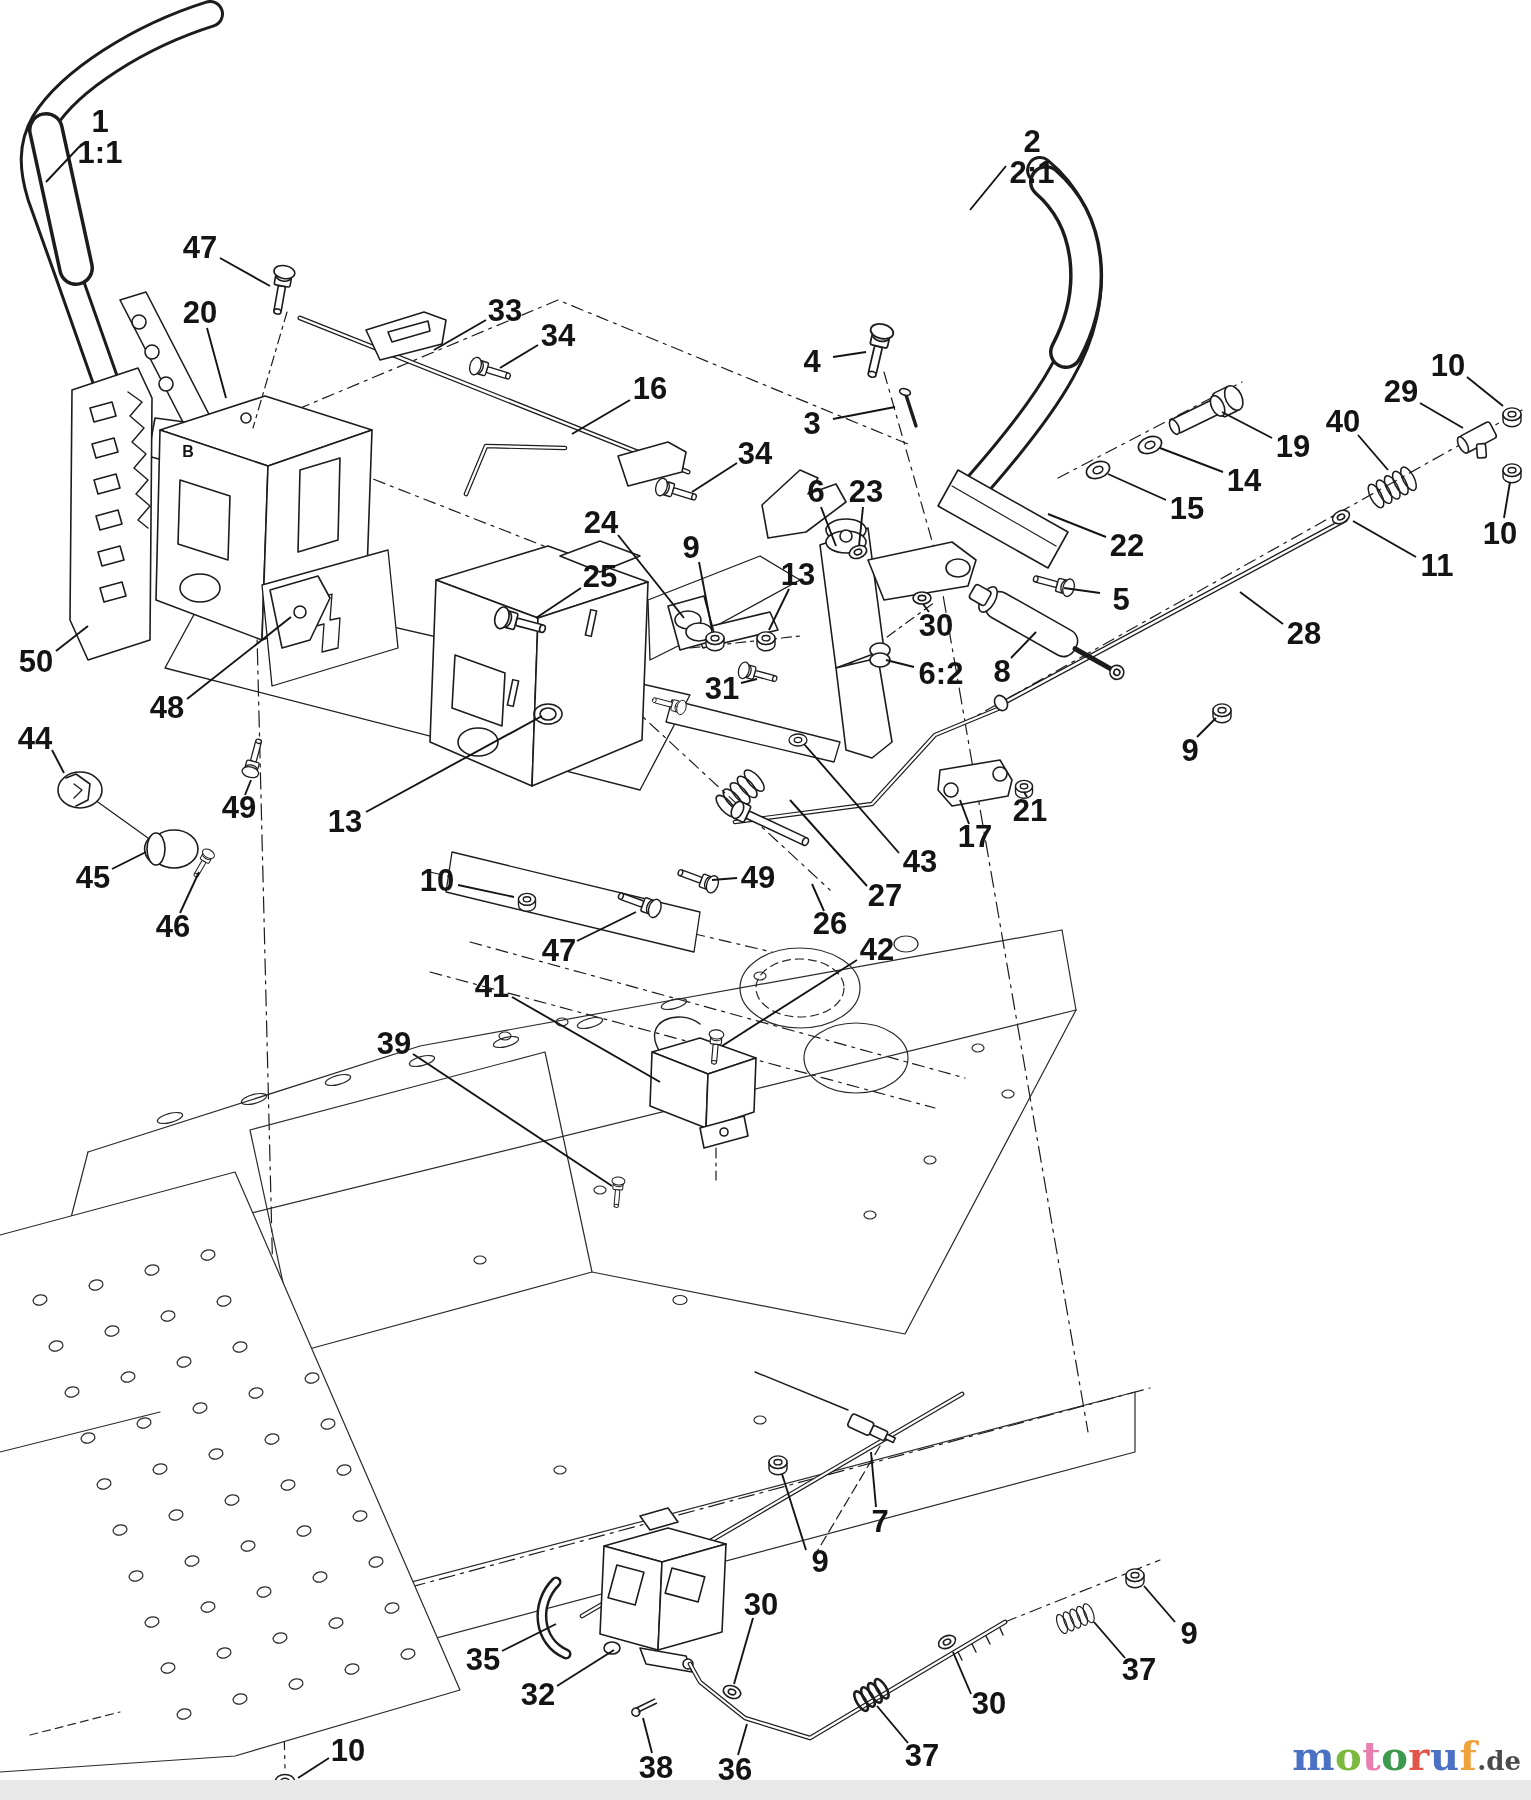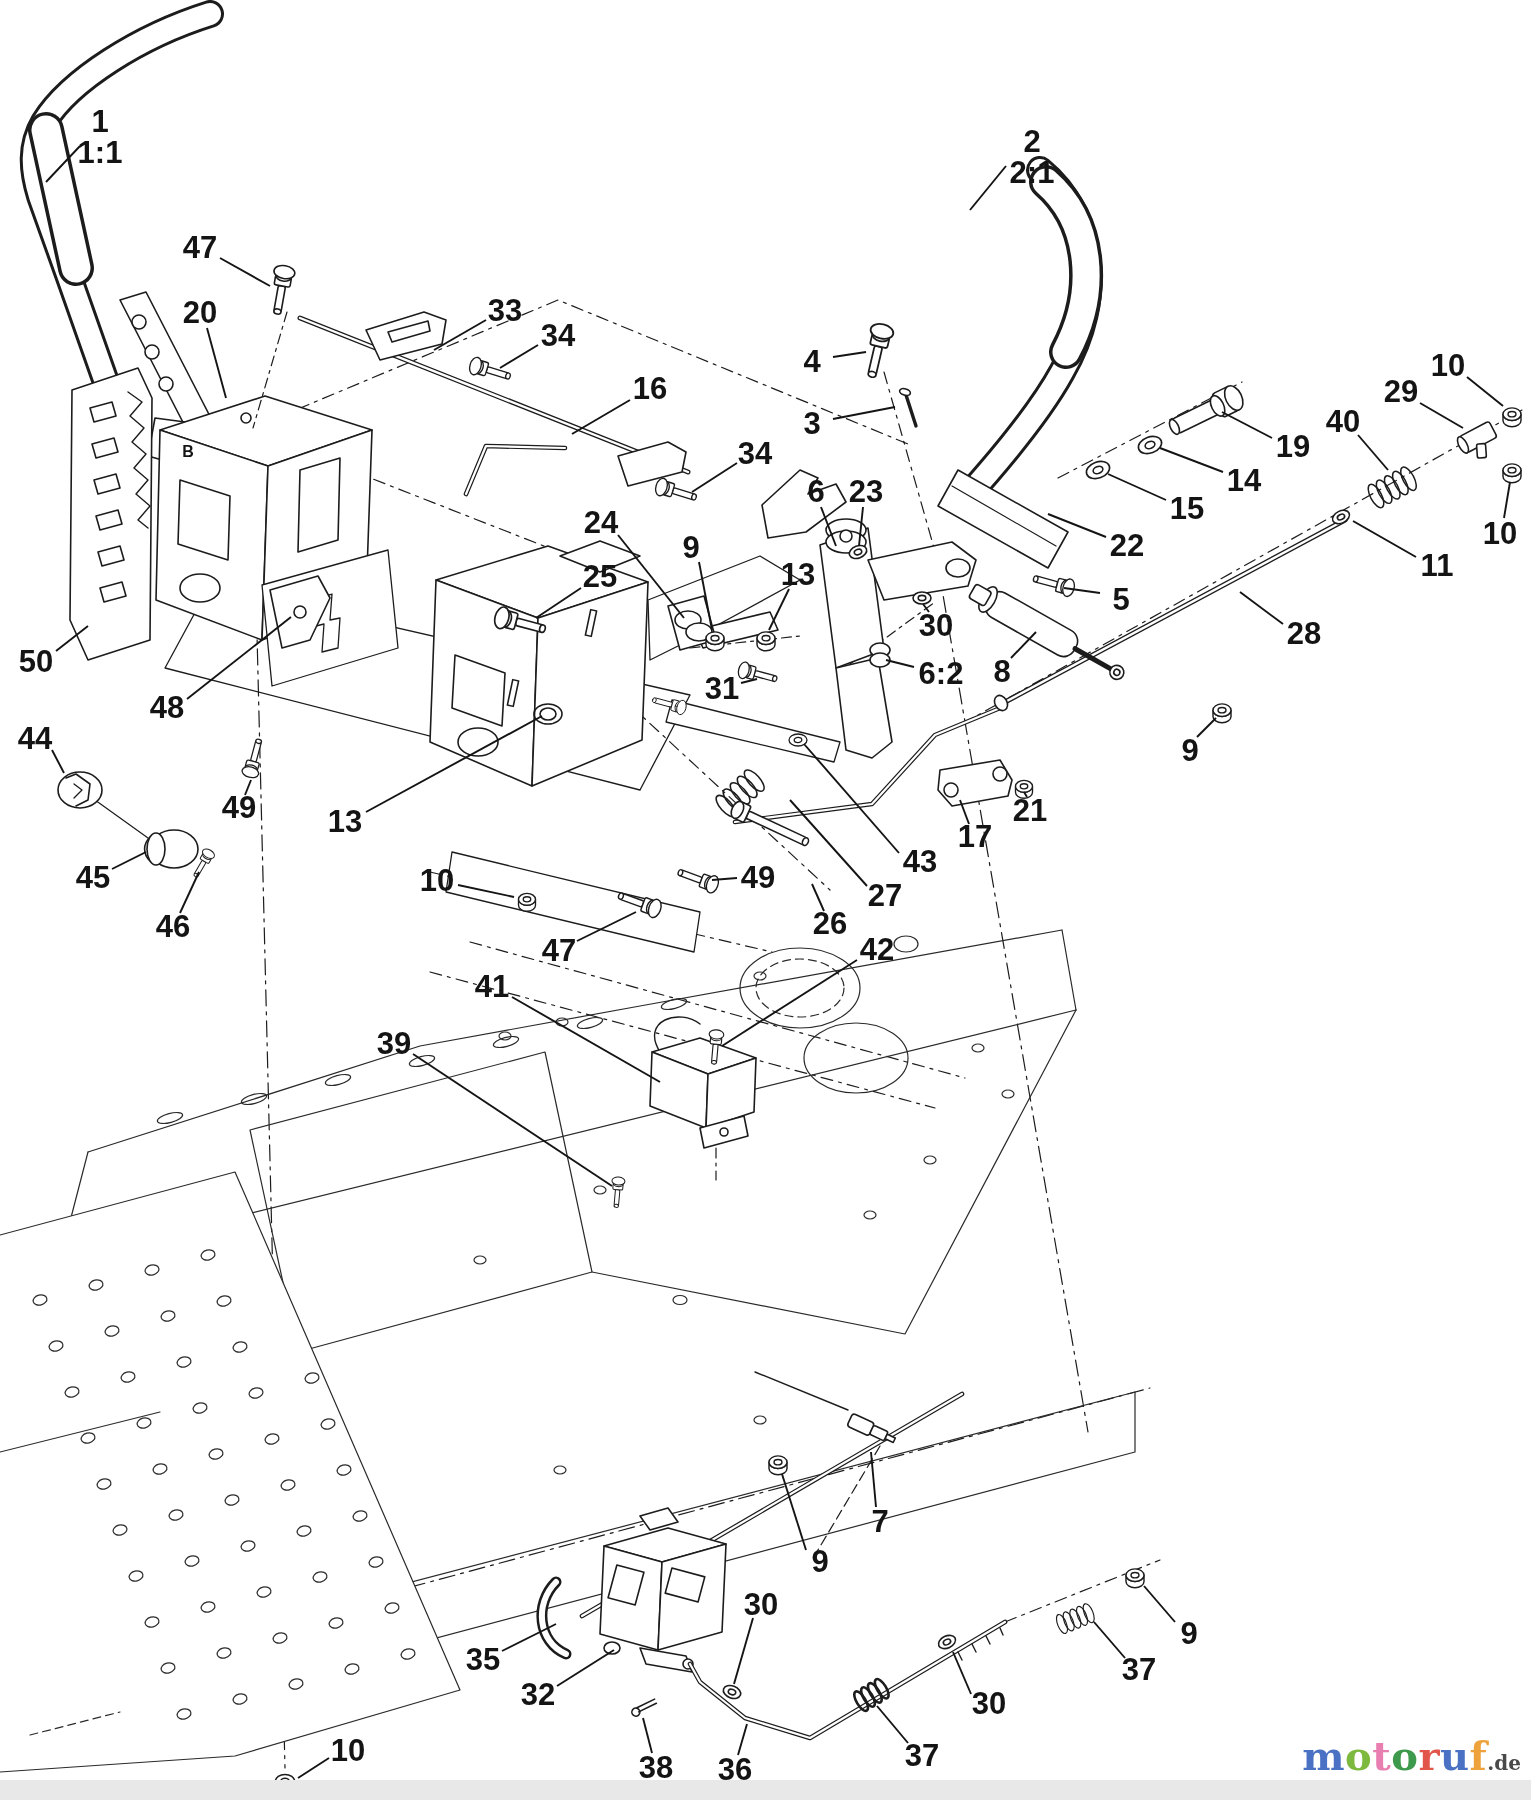--- a/index.html
+++ b/index.html
@@ -2,21 +2,21 @@
 <html><head>
 <meta charset="utf-8">
 <style>
   html,body{margin:0;padding:0;background:#e8e8e8;}
   .stage{position:relative;width:1531px;height:1780px;background:#ffffff;overflow:hidden;}
   svg{position:absolute;left:0;top:0;}
   #callouts text{font:700 31px "Liberation Sans",sans-serif;fill:#141414;text-anchor:middle;}
   #callouts line{stroke:#141414;stroke-width:1.9;}
   #refs text{font:700 16px "Liberation Sans",sans-serif;fill:#141414;text-anchor:middle;}
   .wm{position:absolute;right:10px;bottom:4px;font:700 40px "DejaVu Serif",serif;letter-spacing:.5px;line-height:1;}
-  .wm .de{font-size:20px;letter-spacing:0;}
+  .wm .de{font-size:26px;letter-spacing:0;}
 </style>
 </head>
 <body>
 
 <div class="stage">
 <svg width="1531" height="1800" viewBox="0 0 1531 1800">
   <defs>
     <g id="washer">
           <ellipse rx="12" ry="8" fill="#fff"></ellipse>
           <ellipse rx="5" ry="3.4" fill="#fff"></ellipse>

